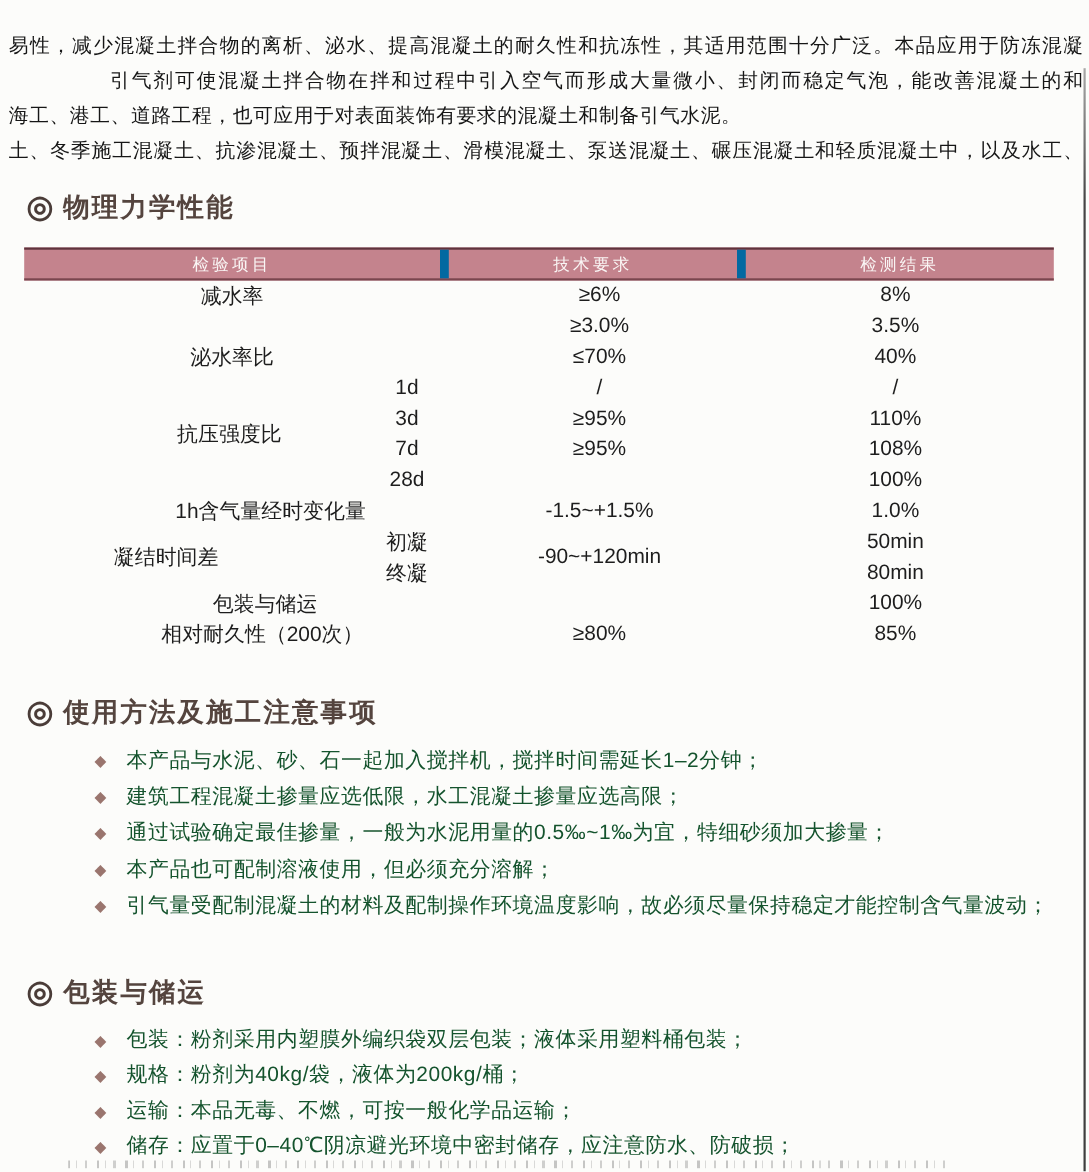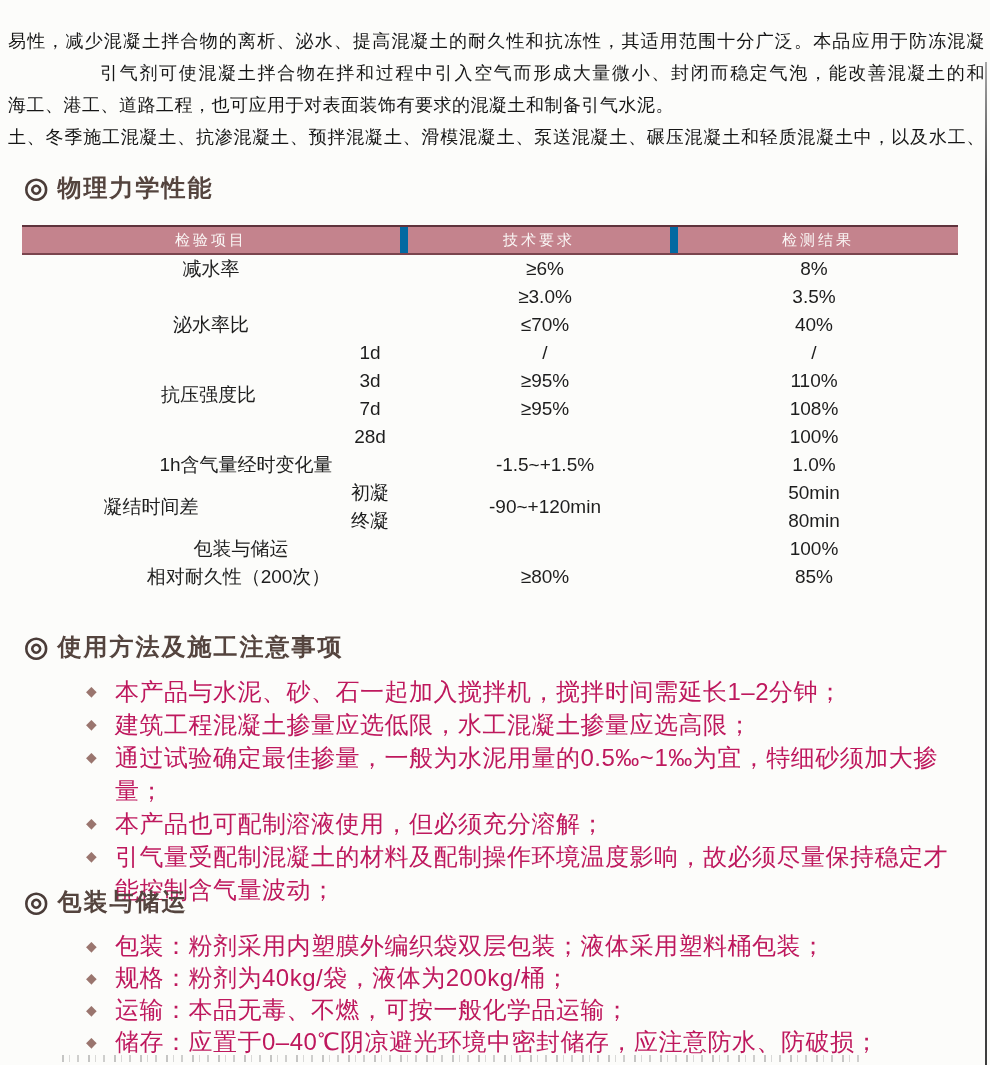--- a/index.html
+++ b/index.html
@@ -59,21 +59,21 @@
   .q { padding-left: 20px; }   
 
   
   .blist { position: absolute; left: 83px; width: 880px; }
   .l1 { top: 675px; }
   .l2 { top: 930px; }
   .bullet { display: flex; align-items: flex-start; }
   .l1 .bullet { line-height: 33px; }
   .l2 .bullet { line-height: 32px; }
   .bmark { width: 32px; flex: 0 0 32px; font-size: 14px; color: #9a756e; text-align: left; padding-left: 3px; }
-  .btext { font-size: 24px; color: #be185d; letter-spacing: 0.5px; }
+  .btext { font-size: 19px; color: #14532d; letter-spacing: 0.5px; }
   .bline { display: block; }
 
   
   .edge-line {
     position: absolute; left: 985px; top: 62px; width: 2px; height: 1003px;
     background: linear-gradient(#a9a9a9, #454545 12%, #3e3e3e);
   }
   .cutoff {
     position: absolute; left: 62px; top: 1055px; width: 800px; height: 7px;
     background: repeating-linear-gradient(90deg,

